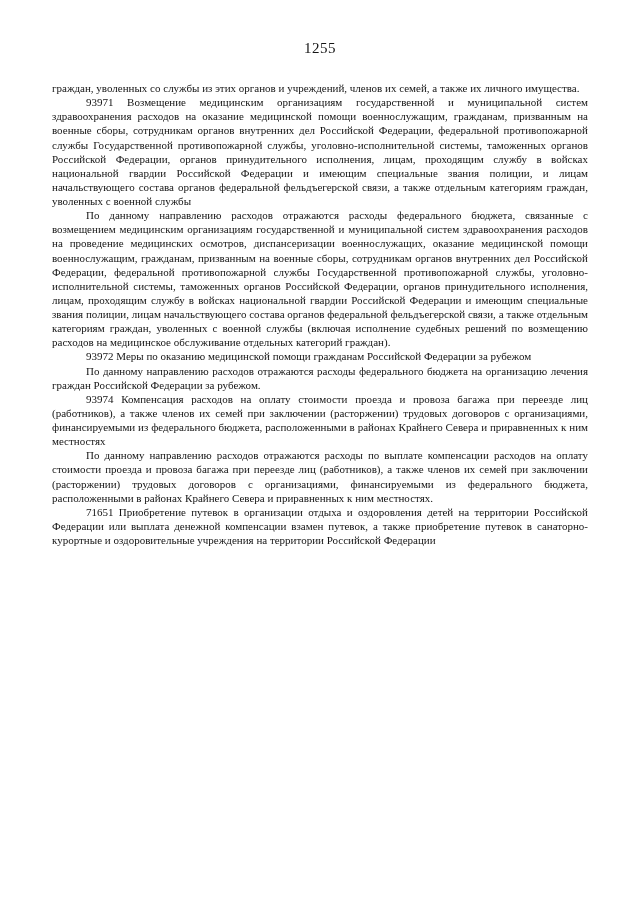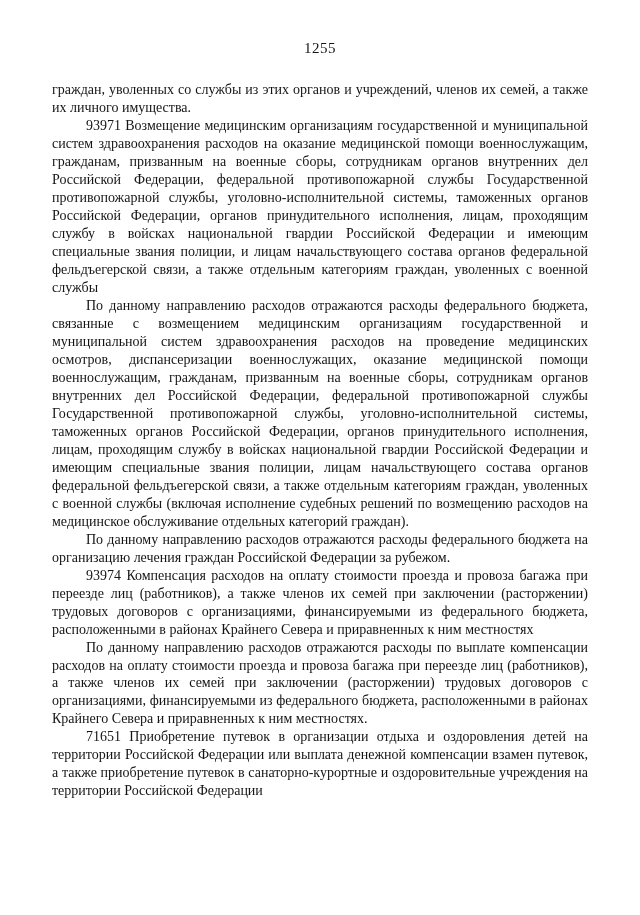--- a/index.html
+++ b/index.html
@@ -23,21 +23,21 @@
   }
   .page-number {
     text-align: center;
     font-size: 15px;
     letter-spacing: 0.5px;
     margin-bottom: 24px;
     color: #141414;
   }
   .body-text p {
     margin: 0;
-    font-size: 14px;
+    font-size: 11px;
     line-height: 1.285;
     text-align: justify;
     text-justify: inter-word;
     color: #141414;
     hyphens: none;
   }
   .body-text p.indent {
     text-indent: 34px;
   }
   .body-text p.noindent {
@@ -48,19 +48,20 @@
 <body>
 
 <div class="page">
 
   <div class="page-number">1255</div>
 
   <div class="body-text">
     <p class="noindent">граждан, уволенных со службы из этих органов и учреждений, членов их семей, а также их личного имущества.</p>
     <p class="indent">93971 Возмещение медицинским организациям государственной и муниципальной систем здравоохранения расходов на оказание медицинской помощи военнослужащим, гражданам, призванным на военные сборы, сотрудникам органов внутренних дел Российской Федерации, федеральной противопожарной службы Государственной противопожарной службы, уголовно-исполнительной системы, таможенных органов Российской Федерации, органов принудительного исполнения, лицам, проходящим службу в войсках национальной гвардии Российской Федерации и имеющим специальные звания полиции, и лицам начальствующего состава органов федеральной фельдъегерской связи, а также отдельным категориям граждан, уволенных с военной службы</p>
     <p class="indent">По данному направлению расходов отражаются расходы федерального бюджета, связанные с возмещением медицинским организациям государственной и муниципальной систем здравоохранения расходов на проведение медицинских осмотров, диспансеризации военнослужащих, оказание медицинской помощи военнослужащим, гражданам, призванным на военные сборы, сотрудникам органов внутренних дел Российской Федерации, федеральной противопожарной службы Государственной противопожарной службы, уголовно-исполнительной системы, таможенных органов Российской Федерации, органов принудительного исполнения, лицам, проходящим службу в войсках национальной гвардии Российской Федерации и имеющим специальные звания полиции, лицам начальствующего состава органов федеральной фельдъегерской связи, а также отдельным категориям граждан, уволенных с военной службы (включая исполнение судебных решений по возмещению расходов на медицинское обслуживание отдельных категорий граждан).</p>
+    <p class="indent">93972 Меры по оказанию медицинской помощи гражданам Российской Федерации за рубежом</p>
     <p class="indent">По данному направлению расходов отражаются расходы федерального бюджета на организацию лечения граждан Российской Федерации за рубежом.</p>
     <p class="indent">93974 Компенсация расходов на оплату стоимости проезда и провоза багажа при переезде лиц (работников), а также членов их семей при заключении (расторжении) трудовых договоров с организациями, финансируемыми из федерального бюджета, расположенными в районах Крайнего Севера и приравненных к ним местностях</p>
     <p class="indent">По данному направлению расходов отражаются расходы по выплате компенсации расходов на оплату стоимости проезда и провоза багажа при переезде лиц (работников), а также членов их семей при заключении (расторжении) трудовых договоров с организациями, финансируемыми из федерального бюджета, расположенными в районах Крайнего Севера и приравненных к ним местностях.</p>
     <p class="indent">71651 Приобретение путевок в организации отдыха и оздоровления детей на территории Российской Федерации или выплата денежной компенсации взамен путевок, а также приобретение путевок в санаторно-курортные и оздоровительные учреждения на территории Российской Федерации</p>
   </div>
 
 </div>
 
 </body></html>

